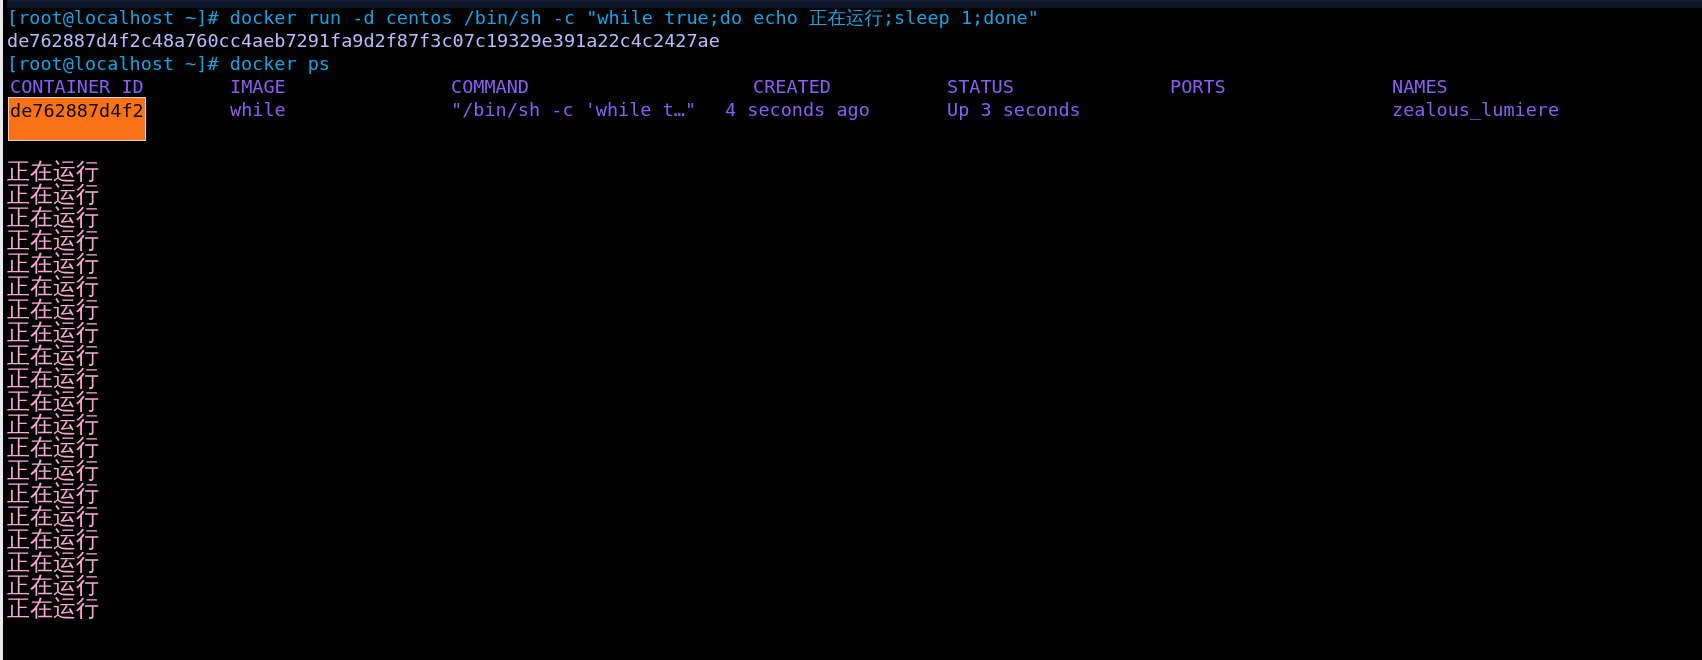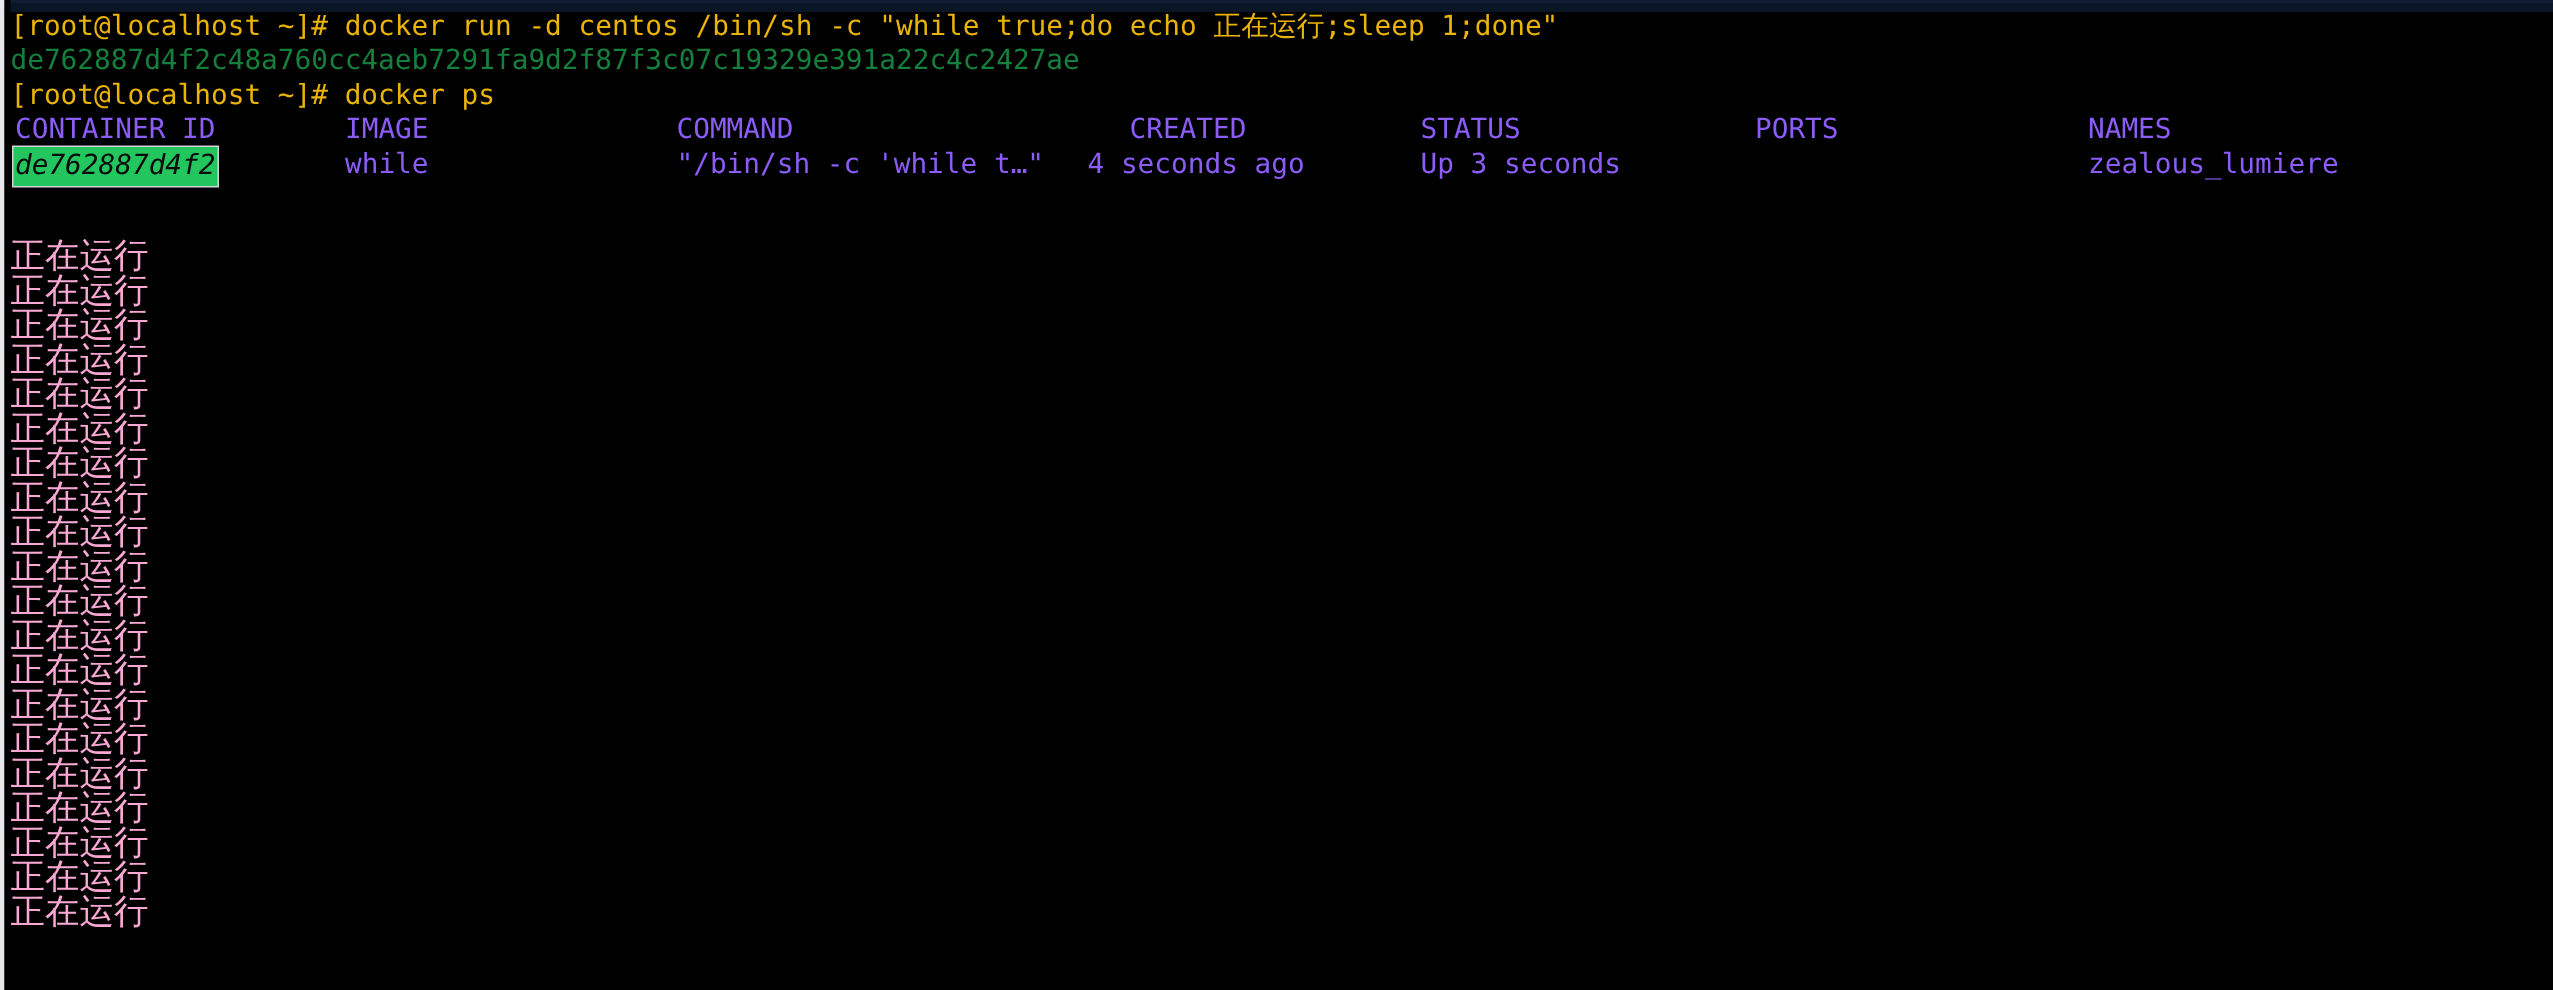--- a/index.html
+++ b/index.html
@@ -57,44 +57,43 @@
     width: 1695px;
     height: 654px;
   }
 
   .line {
     position: absolute;
     left: 0;
     white-space: pre;
     font-size: 18.5px;
     line-height: 23px;
-    color: #15803d;
+    color: #c4b5fd;
     letter-spacing: 0px;
     font-family: "DejaVu Sans Mono", "Liberation Mono", monospace;
   }
 
-  .line.bright { color: #eab308; }
+  .line.bright { color: #0ea5e9; }
 
   
   .cell {
     position: absolute;
     white-space: pre;
     font-size: 18.5px;
     line-height: 23px;
     color: #8b5cf6;
     font-family: "DejaVu Sans Mono", "Liberation Mono", monospace;
   }
 
   .selected {
-    background: #22c55e;
+    background: #f97316;
     color: #0a0a0a;
-    padding: 1px 1px 2px 1px;
+    padding: 1px 1px 18px 1px;
     margin-left: -1px;
     box-shadow: 0 0 0 1px #d3d3d7;
-    font-style: italic;
   }
 
   .cjk {
     position: absolute;
     left: 0;
     white-space: pre;
     font-size: 23px;
     line-height: 23px;
     color: #f9a8d4;
     font-family: "DejaVu Sans", "Liberation Sans", sans-serif;

